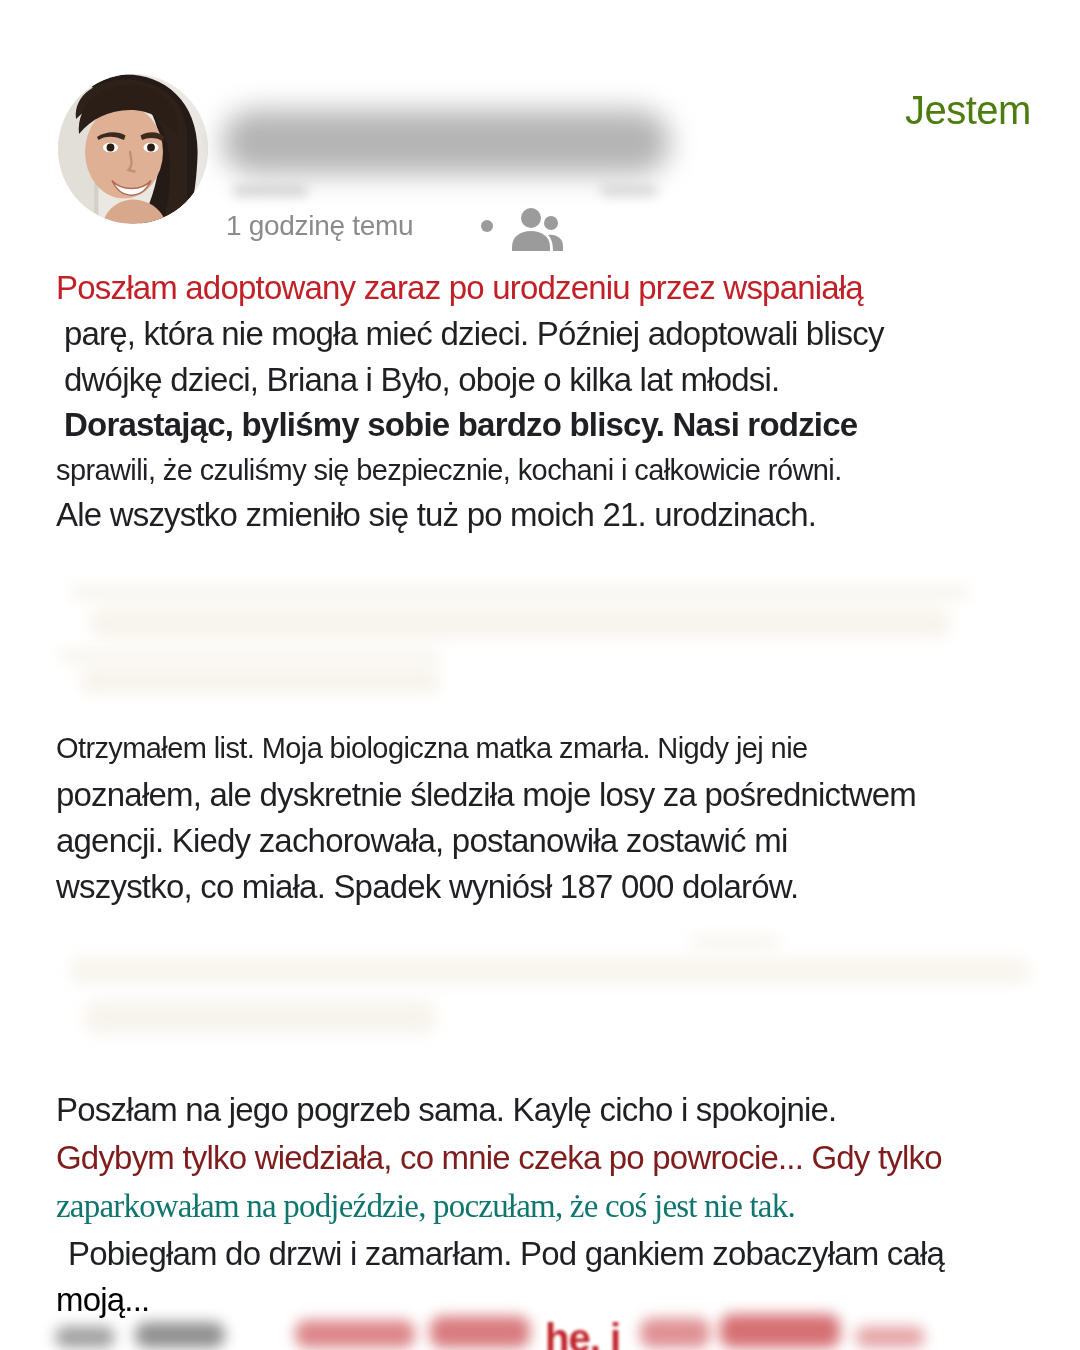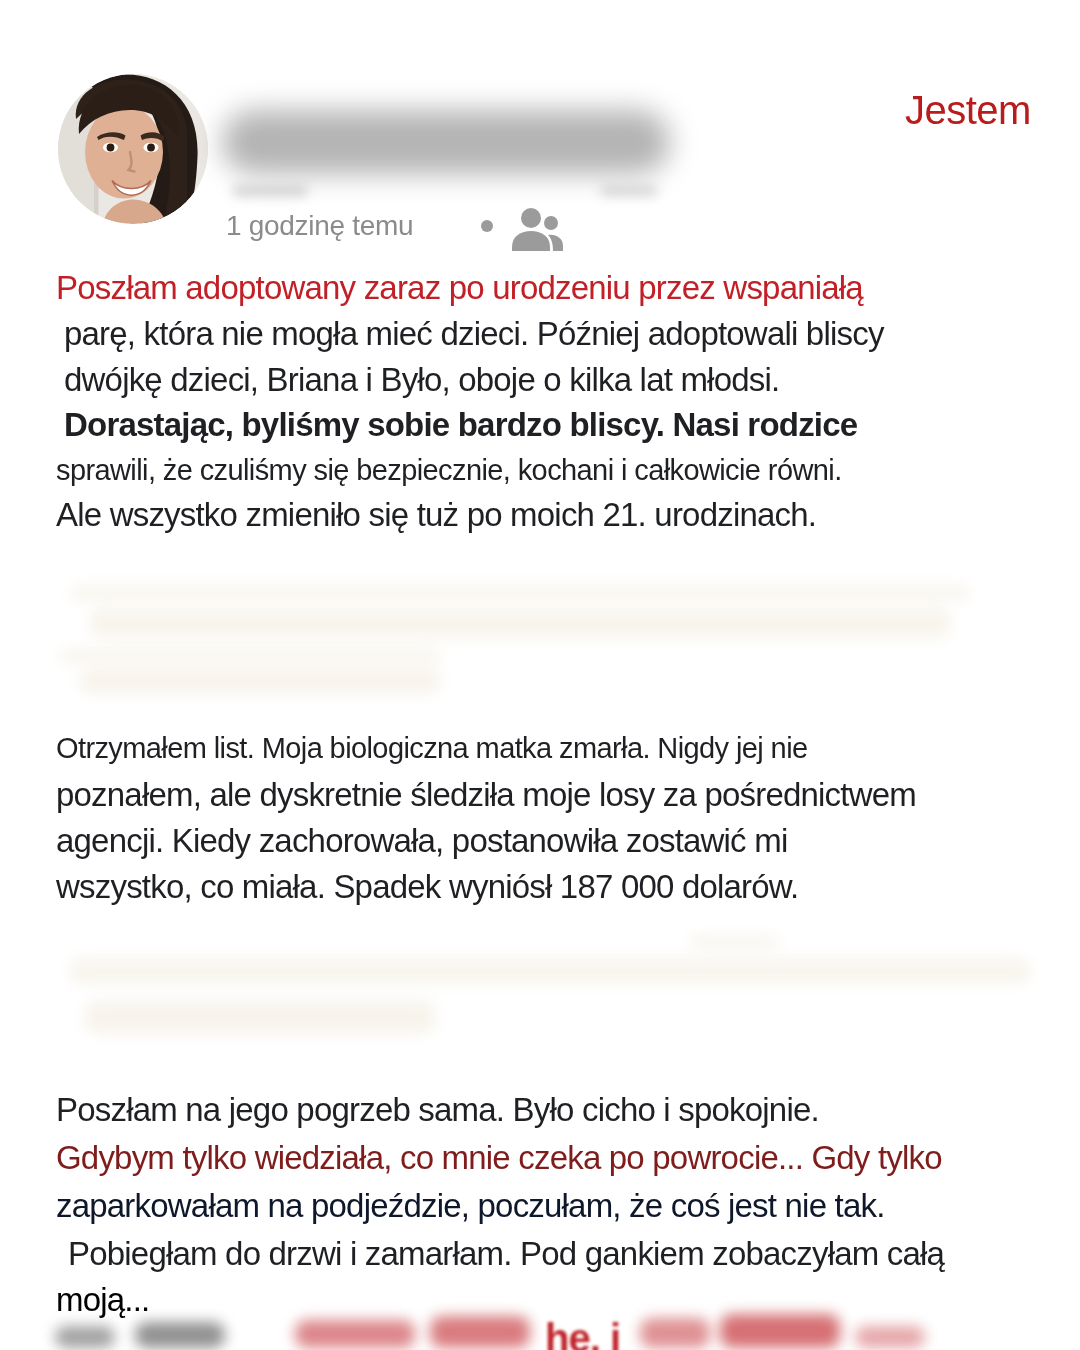--- a/index.html
+++ b/index.html
@@ -33,21 +33,21 @@
   .timestamp{
     left:226px;top:210px;font-size:28px;color:#8b8b8b;letter-spacing:-.3px;
   }
   .meta-dot{
     left:481px;top:220px;width:12px;height:12px;border-radius:50%;
     background:#9b9b9b;
   }
   .audience-icon{left:508px;top:205px;width:56px;height:50px;}
   .watermark{
     left:905px;top:88px;width:160px;font-size:40px;letter-spacing:-.5px;
-    color:#b91c1c;
+    color:#4d7c0f;
   }
 
   
   .ln{
     position:absolute;left:56px;white-space:nowrap;
     font-size:33px;letter-spacing:-.8px;color:#1f2023;line-height:1.1;
   }
   .ln.sm{font-size:29px;letter-spacing:-.6px;}
   .ind8{left:64px;}
   .ind12{left:68px;}
@@ -138,23 +138,23 @@
 
 <div class="ln sm" style="top: 733px; color: rgb(31, 32, 35);">Otrzymałem list. Moja biologiczna matka zmarła. Nigdy jej nie</div>
 <div class="ln" style="top: 777px; color: rgb(31, 32, 35);">poznałem, ale dyskretnie śledziła moje losy za pośrednictwem</div>
 <div class="ln" style="top: 823px; color: rgb(31, 32, 35);">agencji. Kiedy zachorowała, postanowiła zostawić mi</div>
 <div class="ln" style="top: 869px; color: rgb(31, 32, 35);">wszystko, co miała. Spadek wyniósł 187 000 dolarów.</div>
 
 <div class="ghost" style="left:690px;top:935px;width:90px;height:14px"></div>
 <div class="ghost" style="left:70px;top:958px;width:960px;height:26px;opacity:.42"></div>
 <div class="ghost" style="left:85px;top:1000px;width:350px;height:34px;opacity:.45"></div>
 
-<div class="ln" style="top: 1092px; color: rgb(31, 32, 35);">Poszłam na jego pogrzeb sama. Było cicho i spokojnie.</div>
+<div class="ln" style="top: 1092px; color: rgb(31, 32, 35);">Poszłam na jego pogrzeb sama. Kaylę cicho i spokojnie.</div>
 <div class="ln" style="top: 1140px; color: #7f1d1d;">Gdybym tylko wiedziała, co mnie czeka po powrocie... Gdy tylko</div>
-<div class="ln" style="top: 1188px; color: #0f172a;">zaparkowałam na podjeździe, poczułam, że coś jest nie tak.</div>
+<div class="ln" style="top: 1188px; color: #0f766e; font-family: Liberation Serif, serif;">zaparkowałam na podjeździe, poczułam, że coś jest nie tak.</div>
 <div class="ln ind12" style="top: 1236px; color: rgb(31, 32, 35);">Pobiegłam do drzwi i zamarłam. Pod gankiem zobaczyłam całą</div>
 <div class="ln" style="top: 1282px; color: #000000;">moją...</div>
 
 <div class="smear dark" style="left:55px;top:1326px;width:60px;height:22px"></div>
 <div class="smear dark" style="left:135px;top:1322px;width:90px;height:26px;opacity:.65"></div>
 <div class="smear red" style="left:295px;top:1320px;width:120px;height:28px"></div>
 <div class="smear red" style="left:430px;top:1316px;width:100px;height:32px;opacity:.6"></div>
 <div class="smear-frag" style="color: rgb(192, 36, 42);">he, i</div>
 <div class="smear red" style="left:640px;top:1318px;width:70px;height:30px;opacity:.5"></div>
 <div class="smear red" style="left:720px;top:1314px;width:120px;height:34px;opacity:.65"></div>

